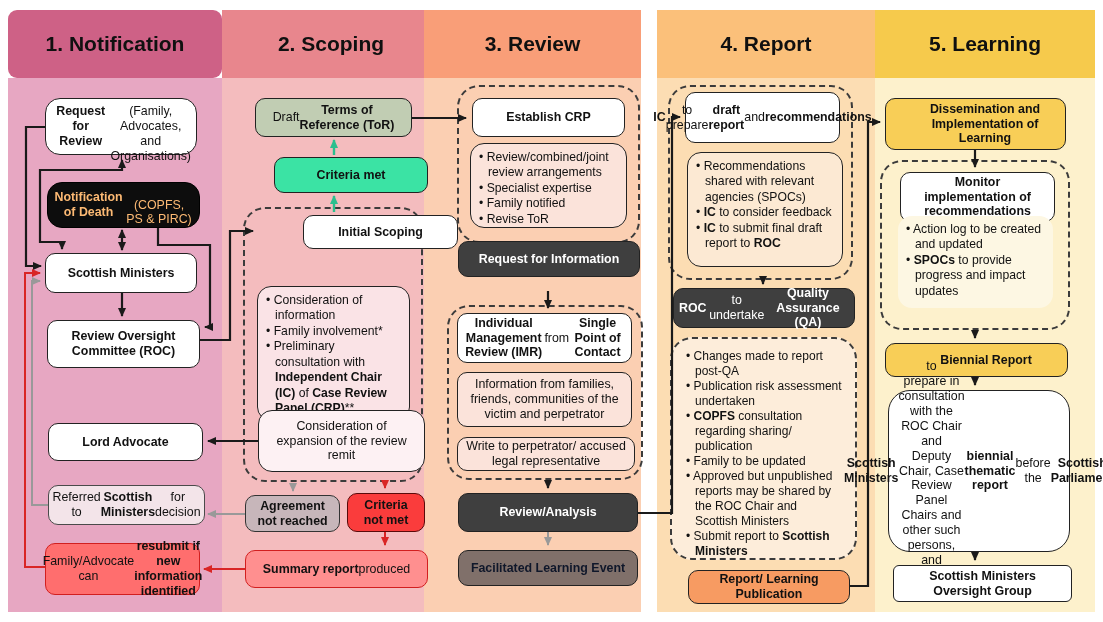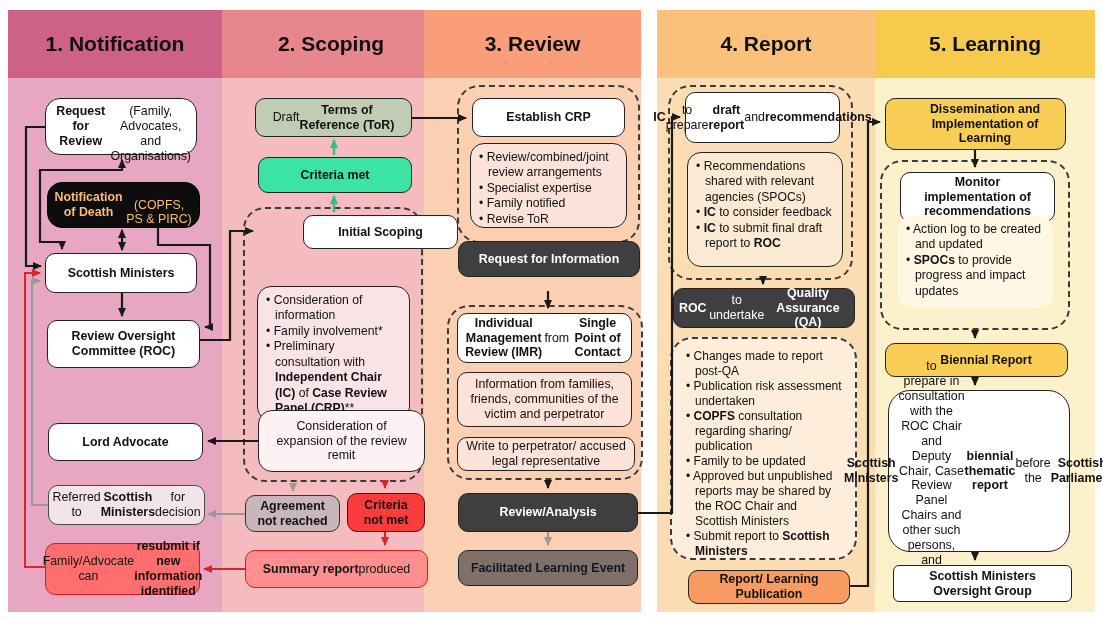--- a/index.html
+++ b/index.html
@@ -2,21 +2,21 @@
 <html style="--notification-header: #CE6186; --notification-body: #E7A7C2; --scoping-header: #E8868D; --scoping-body: #F4BCBE; --review-header: #F99E78; --review-body: #FBCFB2; --report-header: #FBC07A; --report-body: #FCDDB3; --learning-header: #F6CA4C; --learning-body: #FDF1CC; --criteria-met: #3BE3A4; --draft-tor: #C1CDB3; --alert-red: #FA3C3C; --gold: #F8CE57; --publication-orange: #F79B62; --dark-box: #3F3F3F; --black-box: #0D0D0D;"><head>
 <meta charset="utf-8">
 <style>
   html,body{margin:0;padding:0;background:#fff;}
   .stage{position:relative;width:1103px;height:622px;background:#fff;overflow:hidden;
          font-family:"Liberation Sans",sans-serif;color:#111;}
   .col{position:absolute;top:10px;height:602px;z-index:0;}
   .col-header{position:absolute;left:0;top:0;width:100%;height:68px;display:flex;align-items:center;
               justify-content:center;font-weight:bold;font-size:21px;color:#101010;z-index:1;}
   .col-body{position:absolute;left:0;top:68px;width:100%;height:534px;}
-  #c1 .col-header{background:var(--notification-header,#CE6186);} #c1 .col-body{background:var(--notification-body,#E7A7C2);}
+  #c1 .col-header{background:var(--notification-header,#CE6186);border-radius:9px;} #c1 .col-body{background:var(--notification-body,#E7A7C2);}
   #c2 .col-header{background:var(--scoping-header,#E8868D);}      #c2 .col-body{background:var(--scoping-body,#F4BCBE);}
   #c3 .col-header{background:var(--review-header,#F99E78);}       #c3 .col-body{background:var(--review-body,#FBCFB2);}
   #c4 .col-header{background:var(--report-header,#FBC07A);}       #c4 .col-body{background:var(--report-body,#FCDDB3);}
   #c5 .col-header{background:var(--learning-header,#F6CA4C);}     #c5 .col-body{background:var(--learning-body,#FDF1CC);}
   .box{position:absolute;box-sizing:border-box;display:flex;align-items:center;justify-content:center;
        text-align:center;border:1.6px solid #222;border-radius:10px;background:#fff;
        font-size:12.4px;line-height:1.2;padding:2px 5px;z-index:3;}
   .rr{border-radius:15px;}
   .black{background:var(--black-box,#0D0D0D);color:#fdba74;border-color:#000;}
   .dark{background:var(--dark-box,#3F3F3F);color:#fff;border-color:#222;}
@@ -132,21 +132,21 @@
   <div class="box" style="left:47px;top:320px;width:153px;height:48px;">
       <b>Review Oversight<br>Committee (ROC)</b>
     </div>
   <div class="box" style="left:48px;top:423px;width:155px;height:38px;">
       <b>Lord Advocate</b>
     </div>
   <div class="box refbox" style="left:48px;top:485px;width:157px;height:40px;">Referred to <b>Scottish<br>Ministers</b> for decision</div>
   <div class="box red3" style="left:45px;top:543px;width:155px;height:52px;">Family/Advocate can<br><b>resubmit if new<br>information identified</b></div>
 
   <div class="box sage" style="left:255px;top:98px;width:157px;height:39px;">Draft <b>Terms of<br>Reference (ToR)</b></div>
-  <div class="box green" style="left:258px;top:157px;width:154px;height:36px;">Criteria met</div>
+  <div class="box green" style="left:274px;top:157px;width:154px;height:36px;">Criteria met</div>
   <div class="box" style="left:258px;top:215px;width:155px;height:34px;margin-left:45px;">
       <b>Initial Scoping</b>
     </div>
   <div class="box bullets" style="left:257px;top:263px;width:153px;height:135px;background:#FAE3E6;margin-top:23px;">
     <div class="bi">Consideration of information</div>
     <div class="bi">Family involvement*</div>
     <div class="bi">Preliminary consultation with <b>Independent Chair (IC)</b> of <b>Case Review Panel (CRP)</b>**</div>
   </div>
   <div class="box" style="left:258px;top:410px;width:167px;height:62px;background:#FDF1F3;border-radius:14px;">Consideration of<br>expansion of the review<br>remit</div>
   <div class="box grayb" style="left:245px;top:495px;width:95px;height:37px;">

